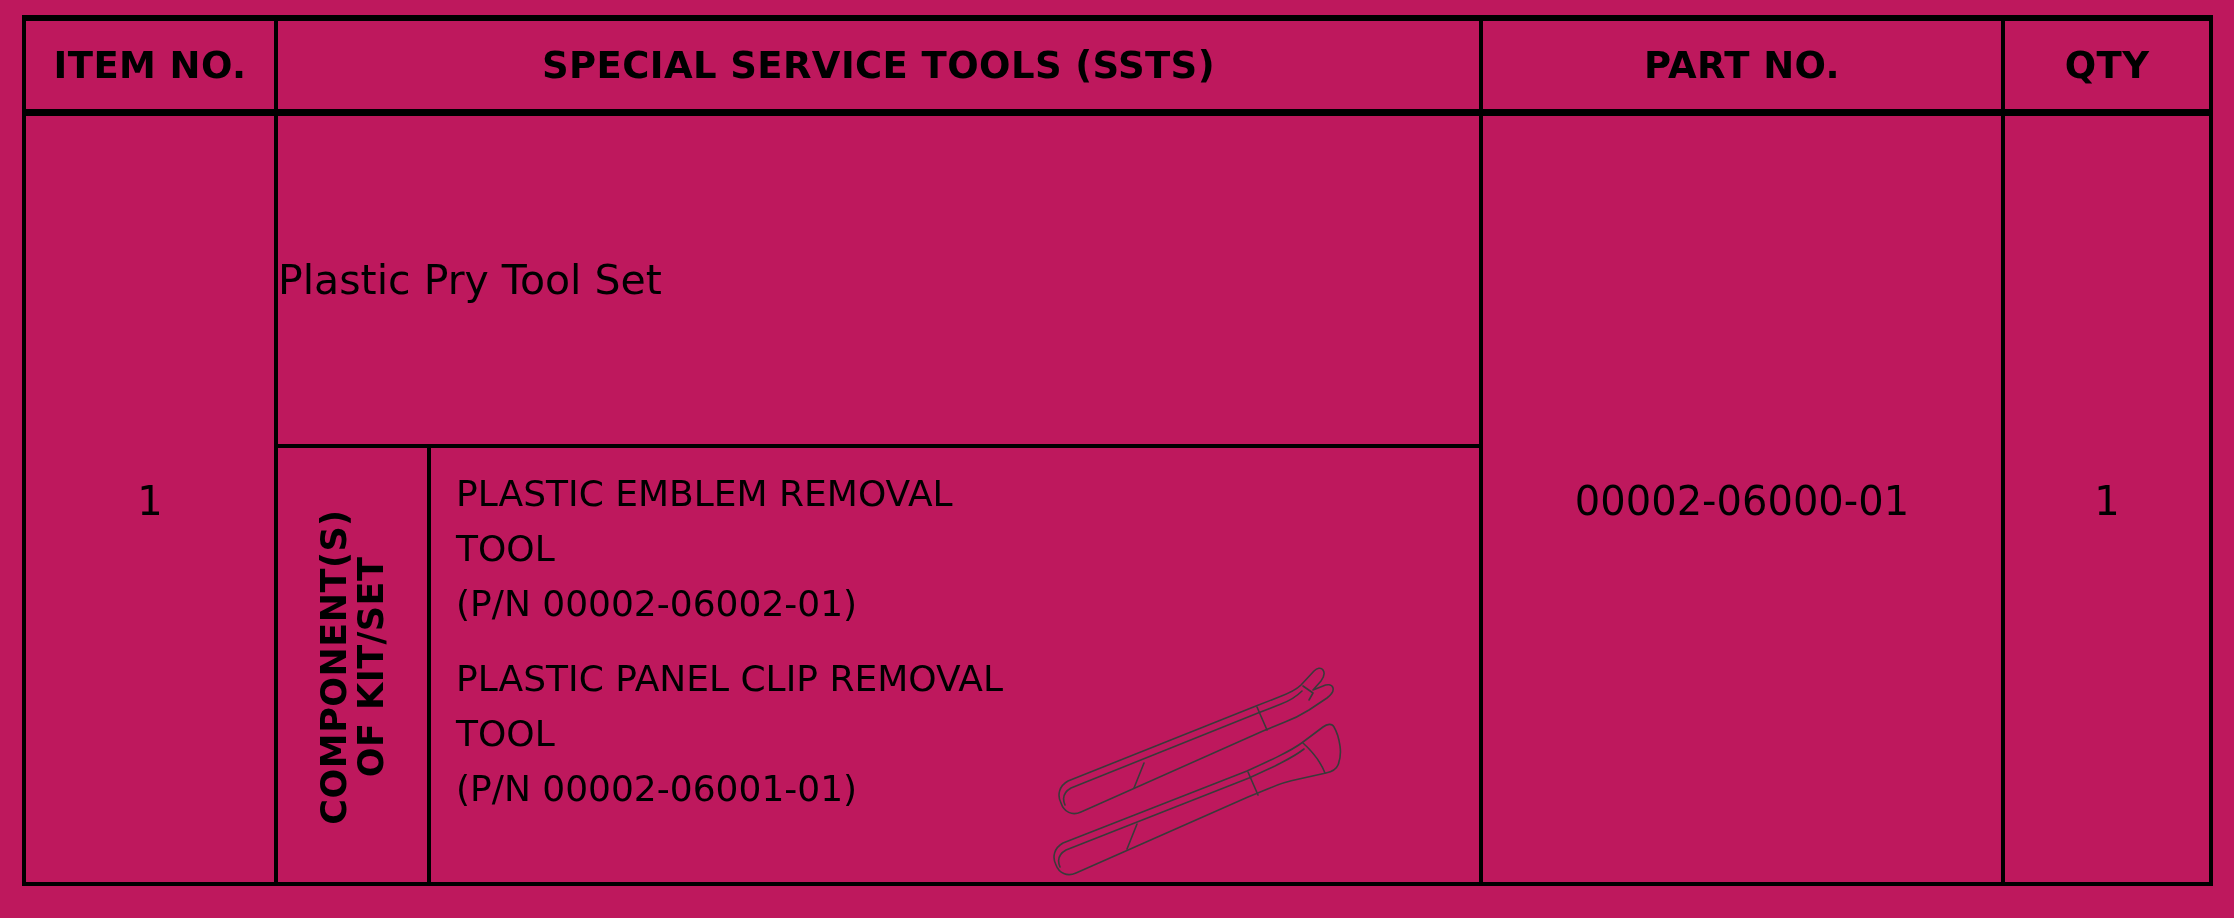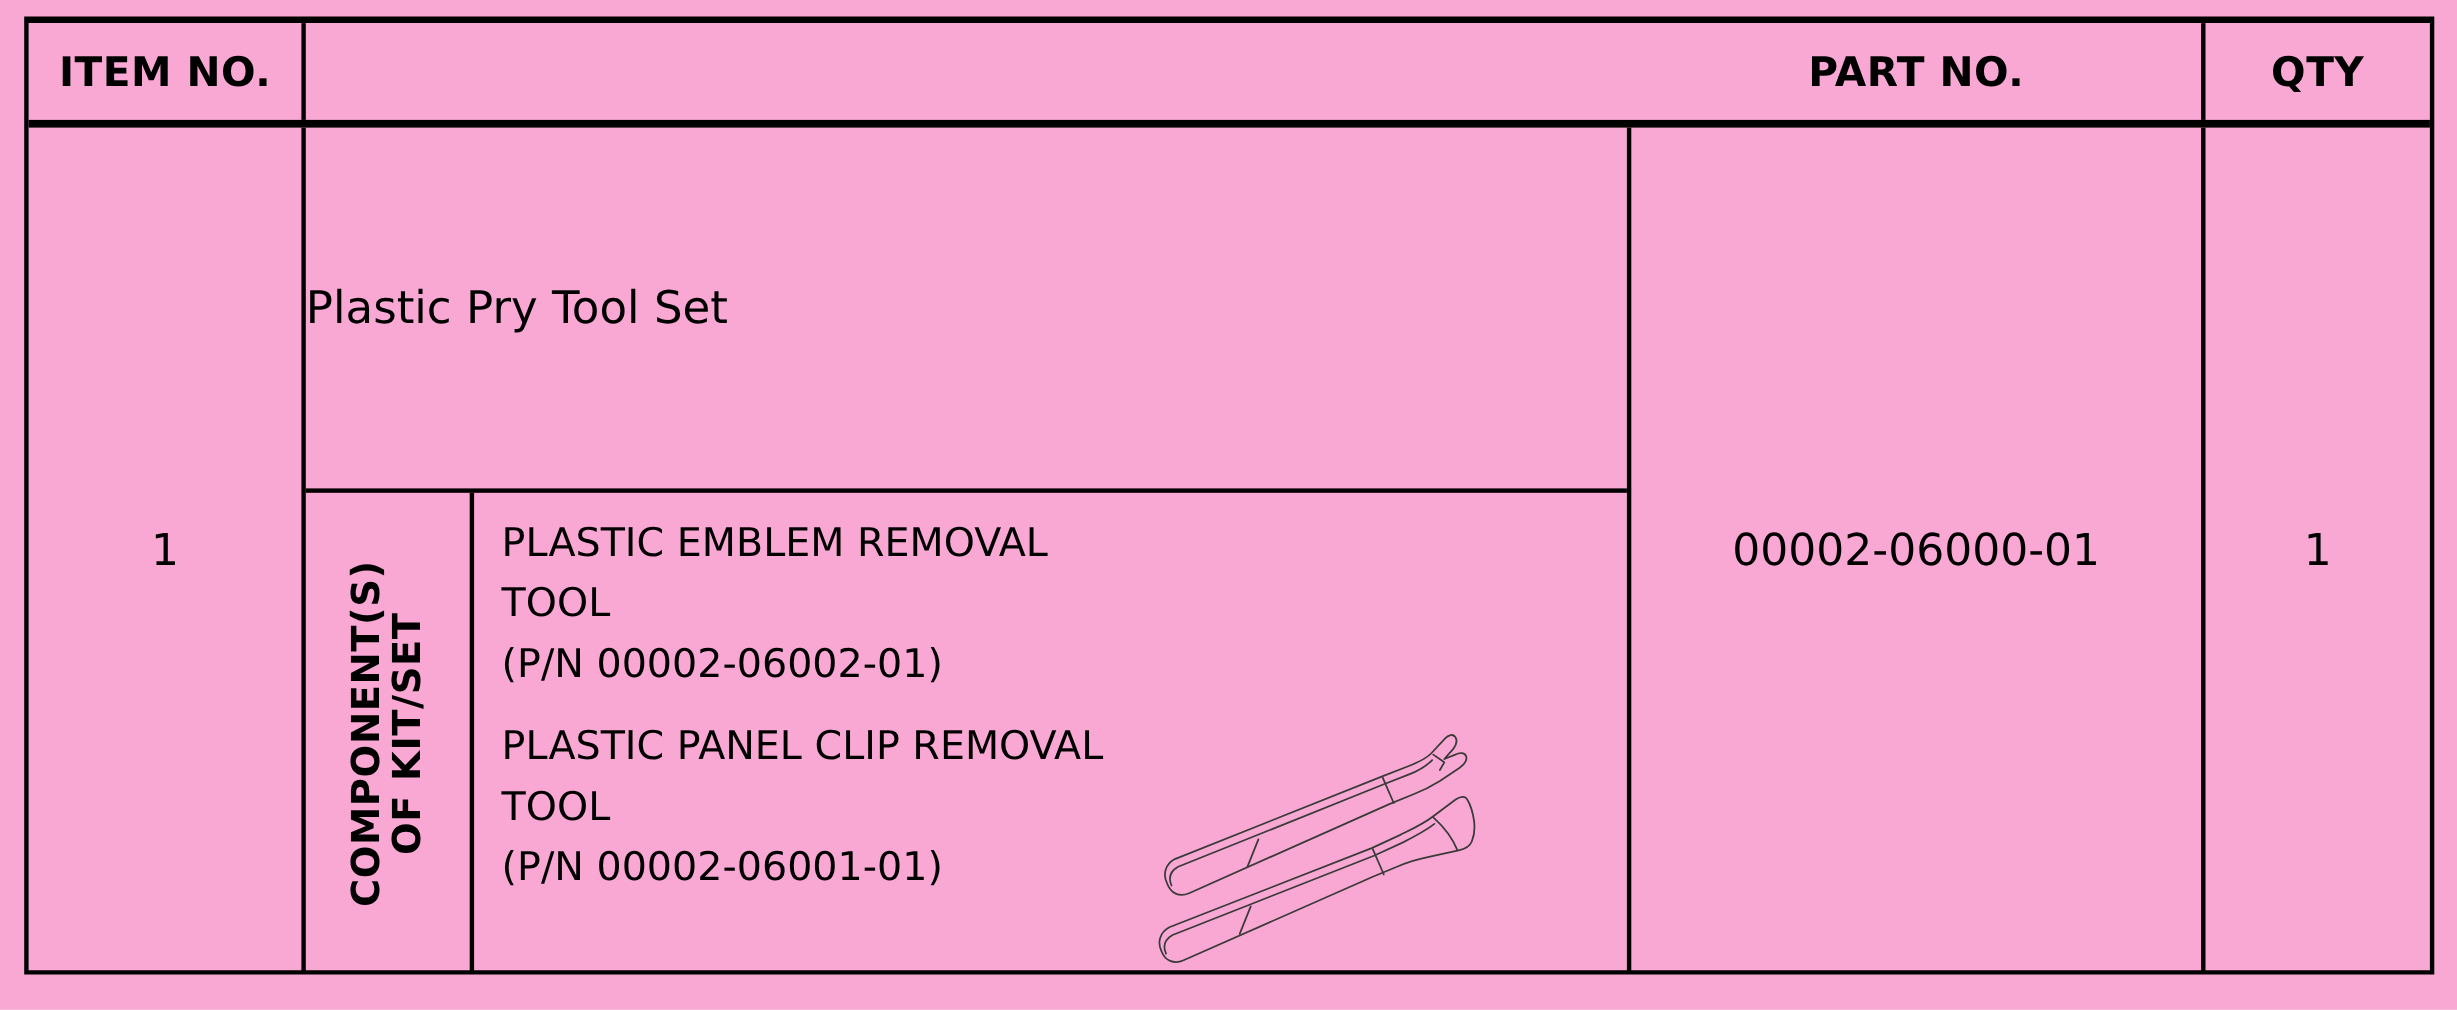--- a/index.html
+++ b/index.html
@@ -12,21 +12,21 @@
     height: 918px;
     font-family: "DejaVu Sans", "Liberation Sans", sans-serif;
     color: #000000;
     overflow: hidden;
   }
 
   #sheet {
     position: relative;
     width: 2234px;
     height: 918px;
-    background: #f9a8d4;
+    background: #be185d;
   }
 
   
   #ssts-table {
     position: absolute;
     left: 22px;
     top: 15px;
     width: 2191px;
     height: 871px;
     box-sizing: border-box;
@@ -186,20 +186,21 @@
 </style>
 </head>
 <body>
 
 <div id="sheet">
 
   <div id="ssts-table">
 
     <div class="header-row">
       <div class="hcell divided" id="h-item">ITEM NO.</div>
+      <div class="hcell divided" id="h-ssts">SPECIAL SERVICE TOOLS (SSTS)</div>
       <div class="hcell divided" id="h-part">PART NO.</div>
       <div class="hcell" id="h-qty">QTY</div>
     </div>
 
     <div class="body-row">
 
       <div class="bcell divided" id="b-item">
         <div class="centered-value">1</div>
       </div>
 

